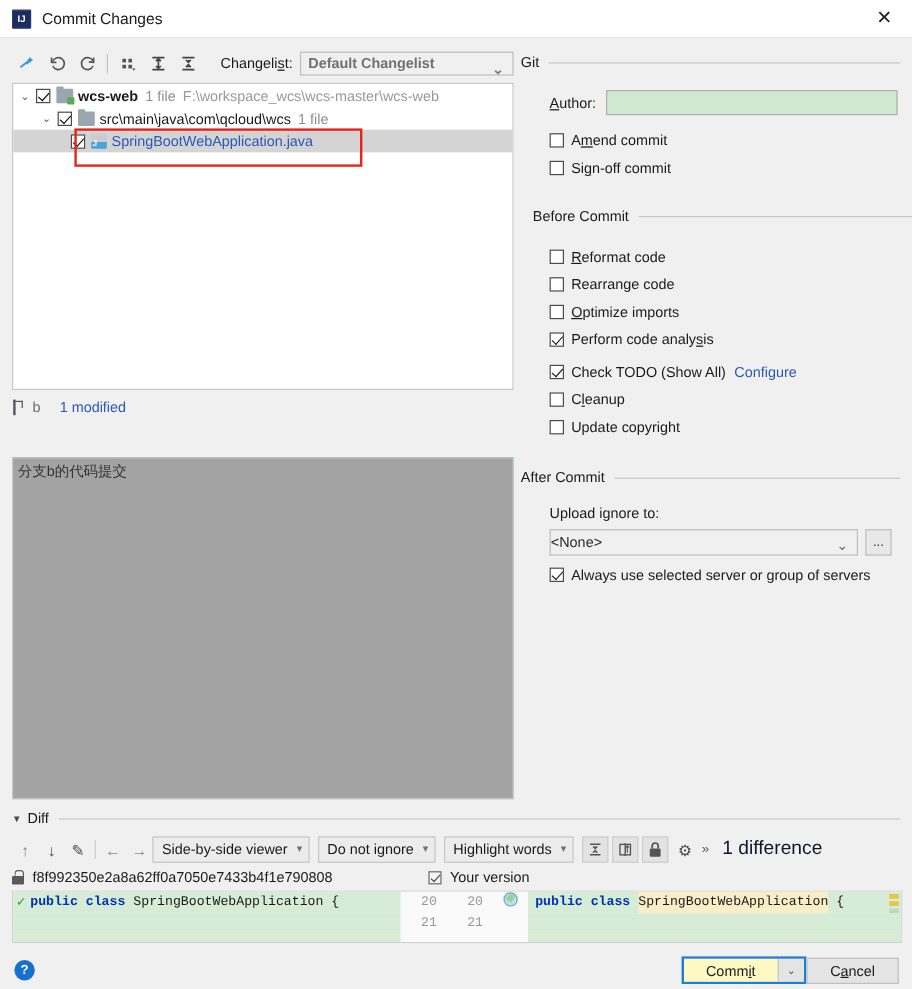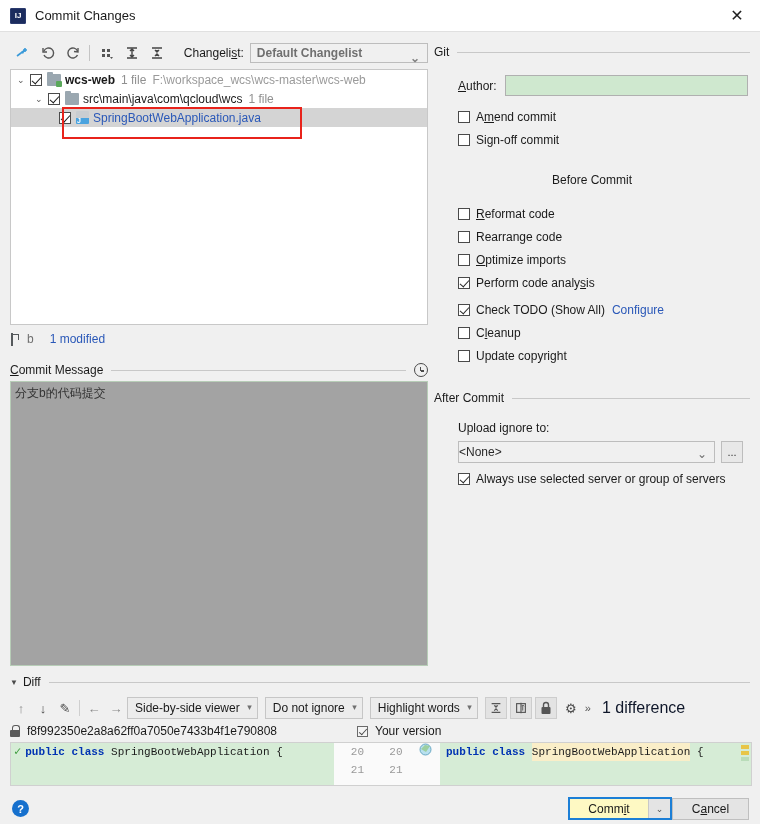--- a/index.html
+++ b/index.html
@@ -356,45 +356,40 @@
     </div>
   </div>
   <div class="redbox"></div>
 
   <div class="status-row">
     <span class="branch-icon"></span>
     <span class="branch-name">b</span>
     <span class="modified-text">1 modified</span>
   </div>
 
-  <div class="cm-header">
-    <span class="lbl"><u>C</u>ommit Message</span>
-    <span class="rule"></span>
-    <span class="clock-icon"></span>
-  </div>
   <div class="cm-box">分支b的代码提交</div>
 
   <div class="rsection sec-head" style="left:434px; top:45px; width:316px;">
     <span class="t">Git</span>
     <span class="rule"></span>
   </div>
   <div class="rsection field-row" style="left:458px; top:75px;">
     <span class="field-label"><u>A</u>uthor:</span>
     <div class="author-input"></div>
   </div>
   <div class="rsection chk-row" style="left:458px; top:106px;">
     <span class="chk"></span>
     <span>A<u>m</u>end commit</span>
   </div>
   <div class="rsection chk-row" style="left:458px; top:129px;">
     <span class="chk"></span>
     <span>Si<u>g</u>n-off commit</span>
   </div>
 
-  <div class="rsection sec-head" style="left:434px; top:173px; width:316px;flex-direction:column;">
+  <div class="rsection sec-head" style="left:444px; top:173px; width:316px;">
     <span class="t">Before Commit</span>
     <span class="rule"></span>
   </div>
   <div class="rsection chk-row" style="left:458px; top:203px;">
     <span class="chk"></span>
     <span><u>R</u>eformat code</span>
   </div>
   <div class="rsection chk-row" style="left:458px; top:226px;">
     <span class="chk"></span>
     <span>Rearrange code</span>

